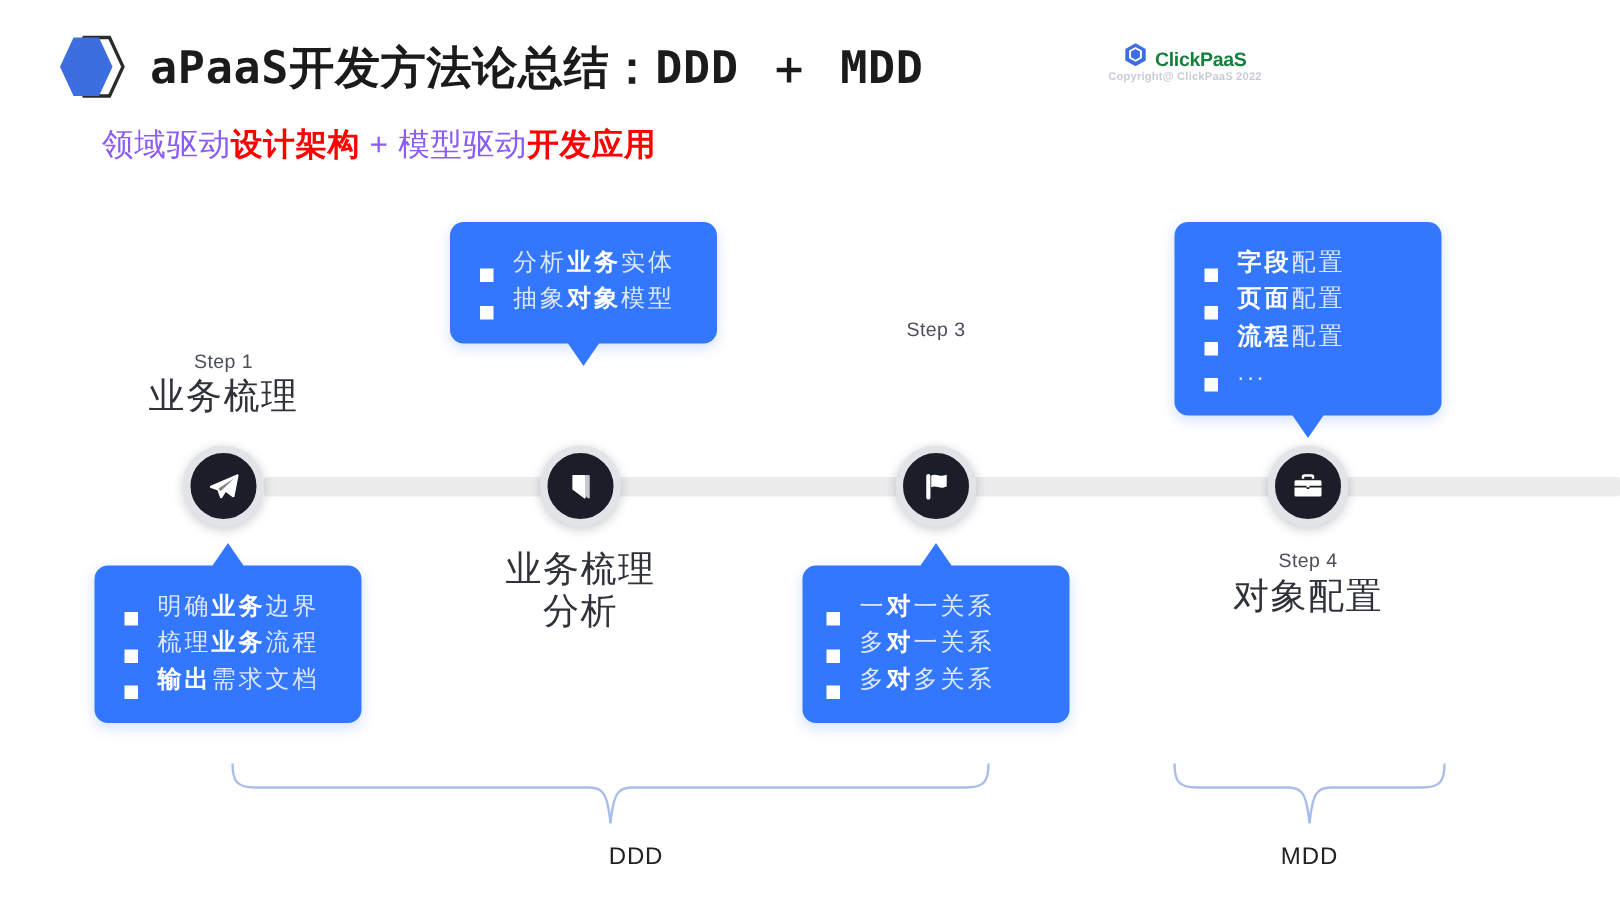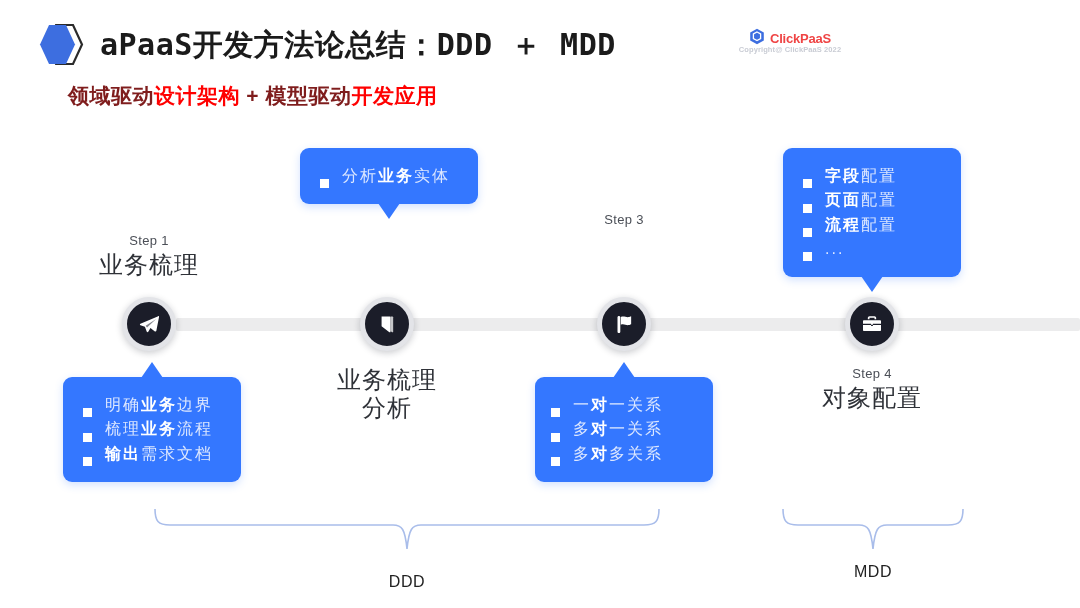--- a/index.html
+++ b/index.html
@@ -45,40 +45,40 @@
     position: absolute;
     left: 68px;
     top: 82px;
     font-size: 21px;
     font-weight: 700;
     color: #111111;
     white-space: nowrap;
     letter-spacing: 0.5px;
   }
   .subtitle .hl { color: #ff0000; }
-  .subtitle .plain { color: #7f1d1d; font-weight: 700; text-align: right; }
+  .subtitle .plain { color: #8b5cf6; font-weight: 400; text-align: right; }
 
   
   .brand {
     position: absolute;
     right: 30px;
     top: 28px;
     width: 120px;
     text-align: center;
   }
   .brand-row {
     display: flex;
     align-items: center;
     justify-content: center;
     gap: 5px;
   }
   .brand-name {
     font-size: 13px;
     font-weight: 700;
-    color: #ef4444;
+    color: #15803d;
     letter-spacing: -0.2px;
   }
   .brand-copy {
     margin-top: -4px;
     font-size: 7.5px;
     color: #c9ccd4;
     letter-spacing: 0.1px;
     white-space: nowrap;
     font-weight: bold;
   }
@@ -287,20 +287,24 @@
       <span><span></span><b>输出</b><span>需求文档</span></span>
     </div>
   </div>
 
   <div class="callout down" style="left:300px; top:148px; width:178px;">
     <div class="tail"></div>
     <div class="c-item">
       <span class="sq"></span>
       <span><span>分析</span><b>业务</b><span>实体</span></span>
     </div>
+    <div class="c-item">
+      <span class="sq"></span>
+      <span><span>抽象</span><b>对象</b><span>模型</span></span>
+    </div>
   </div>
 
   <div class="callout up" style="left:535px; top:377px; width:178px;padding-left:16px;">
     <div class="tail"></div>
     <div class="c-item">
       <span class="sq"></span>
       <span><span>一</span><b>对</b><span>一关系</span></span>
     </div>
     <div class="c-item">
       <span class="sq"></span>
@@ -331,21 +335,21 @@
       <span><span></span><b></b><span>...</span></span>
     </div>
   </div>
 
   <div class="brace" style="left:150px; top:505px;">
     <svg width="515" height="48" viewBox="0 0 515 48">
       <path d="M5 4 C5 16, 8 20, 20 20 L243 20 C252 20, 255 24, 257 44
                C259 24, 262 20, 271 20 L494 20 C506 20, 509 16, 509 4" fill="none" stroke="#a9bdea" stroke-width="1.6"></path>
     </svg>
   </div>
-  <div class="brace-label" style="left:327px; top:563px;margin-top:10px;">
+  <div class="brace-label" style="left:344px; top:563px;">
     <span>DDD</span>
   </div>
 
   <div class="brace" style="left:778px; top:505px;">
     <svg width="190" height="48" viewBox="0 0 190 48">
       <path d="M5 4 C5 16, 8 20, 20 20 L81 20 C90 20, 93 24, 95 44
                C97 24, 100 20, 109 20 L170 20 C182 20, 185 16, 185 4" fill="none" stroke="#a9bdea" stroke-width="1.6"></path>
     </svg>
   </div>
   <div class="brace-label" style="left:793px; top:563px;">

